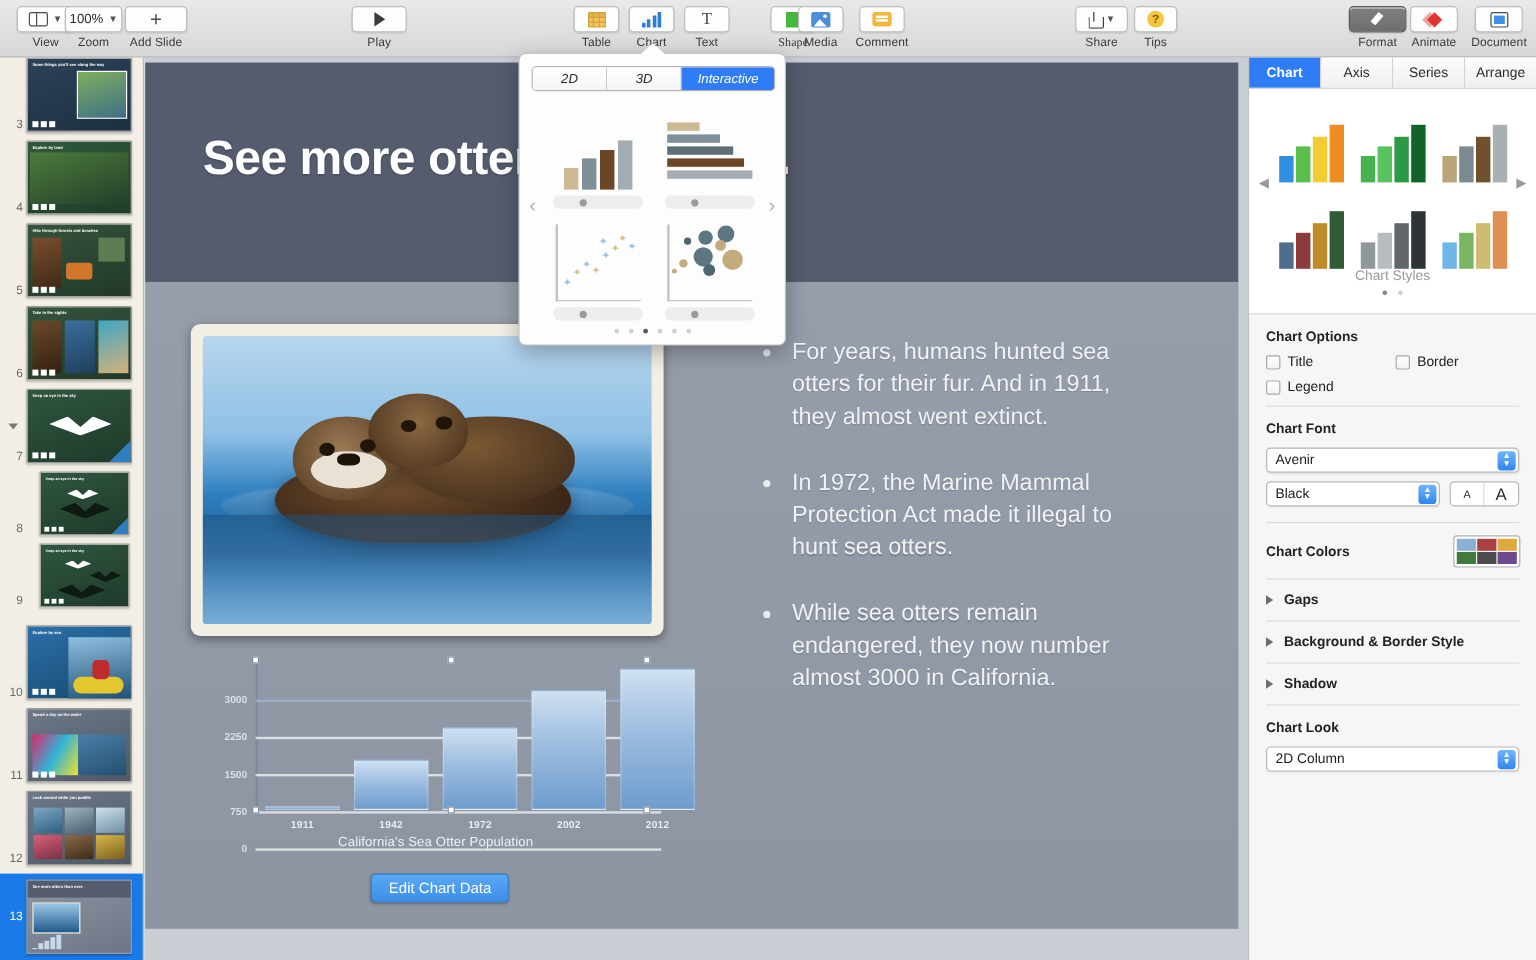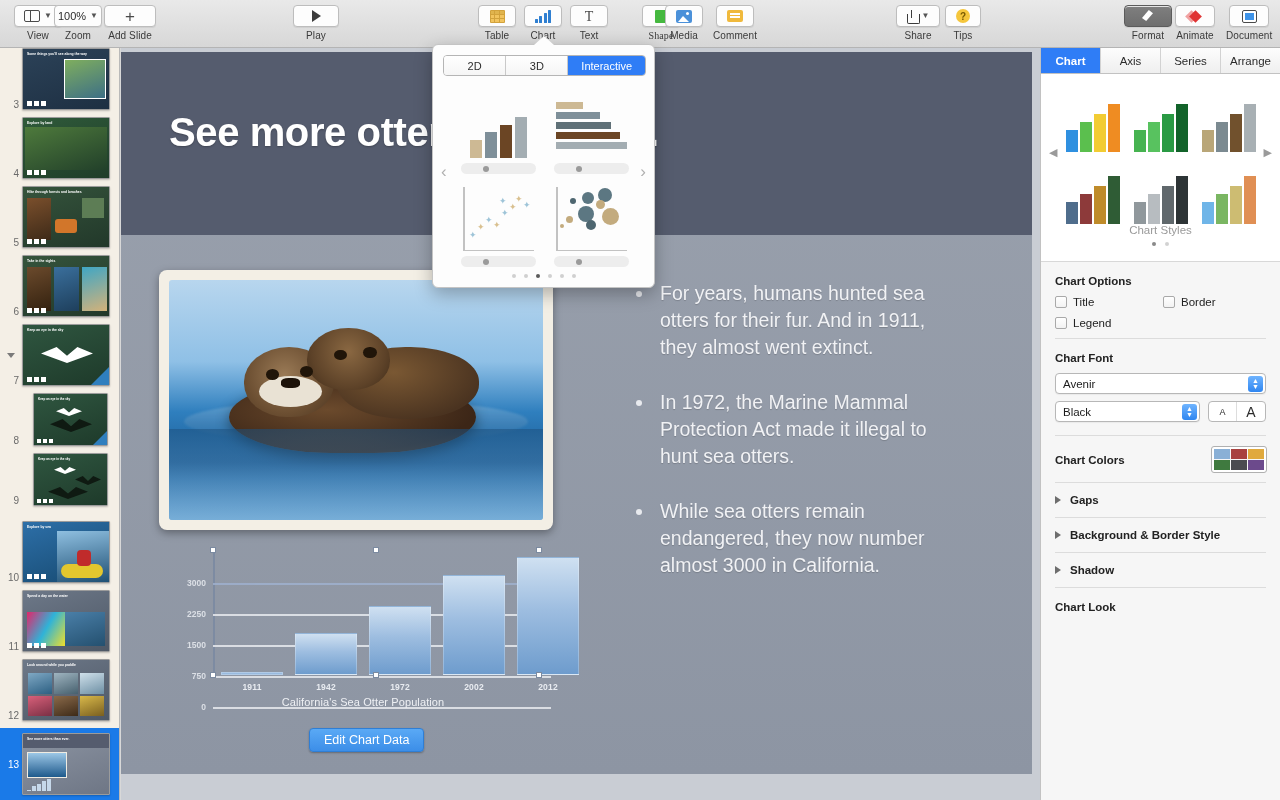--- a/index.html
+++ b/index.html
@@ -238,20 +238,21 @@
   }
   .pop-tabs {
     position:absolute; left:10px; top:10px; width:203px; height:21px;
     display:flex; border:1px solid #b5b5b5; border-radius:4px; overflow:hidden;
     background:#fff;
   }
   .pop-tab {
     flex:1; display:flex; align-items:center; justify-content:center;
     font-size:11px; color:#2c2c2c; border-right:1px solid #c9c9c9;
     background: linear-gradient(180deg,#ffffff,#f5f5f5);
+    font-style: italic;
   }
   .pop-tab:last-child { border-right:none; }
   .pop-tab.active { background:#2f7df6; color:#fff; flex:1.25; }
   .pop-grid {
     position:absolute; left:22px; top:44px; width:180px; height:180px;
     display:grid; grid-template-columns:1fr 1fr; grid-template-rows:1fr 1fr; gap:6px;
   }
   .pop-cell { position:relative; }
   .pop-slider {
     position:absolute; left:6px; right:6px; bottom:2px; height:11px;
@@ -937,16 +938,20 @@
 
     <div class="acc-row">
       <span class="acc-tri"></span>
       <span>Shadow</span>
     </div>
 
     <div class="divider"></div>
 
     <div class="insp-section">
       <div class="sec-title">Chart Look</div>
+      <div class="select">
+        <span>2D Column</span>
+        <span class="stepper">▲<br>▼</span>
+      </div>
     </div>
   </div>
 
 </div>
 
 </body></html>

